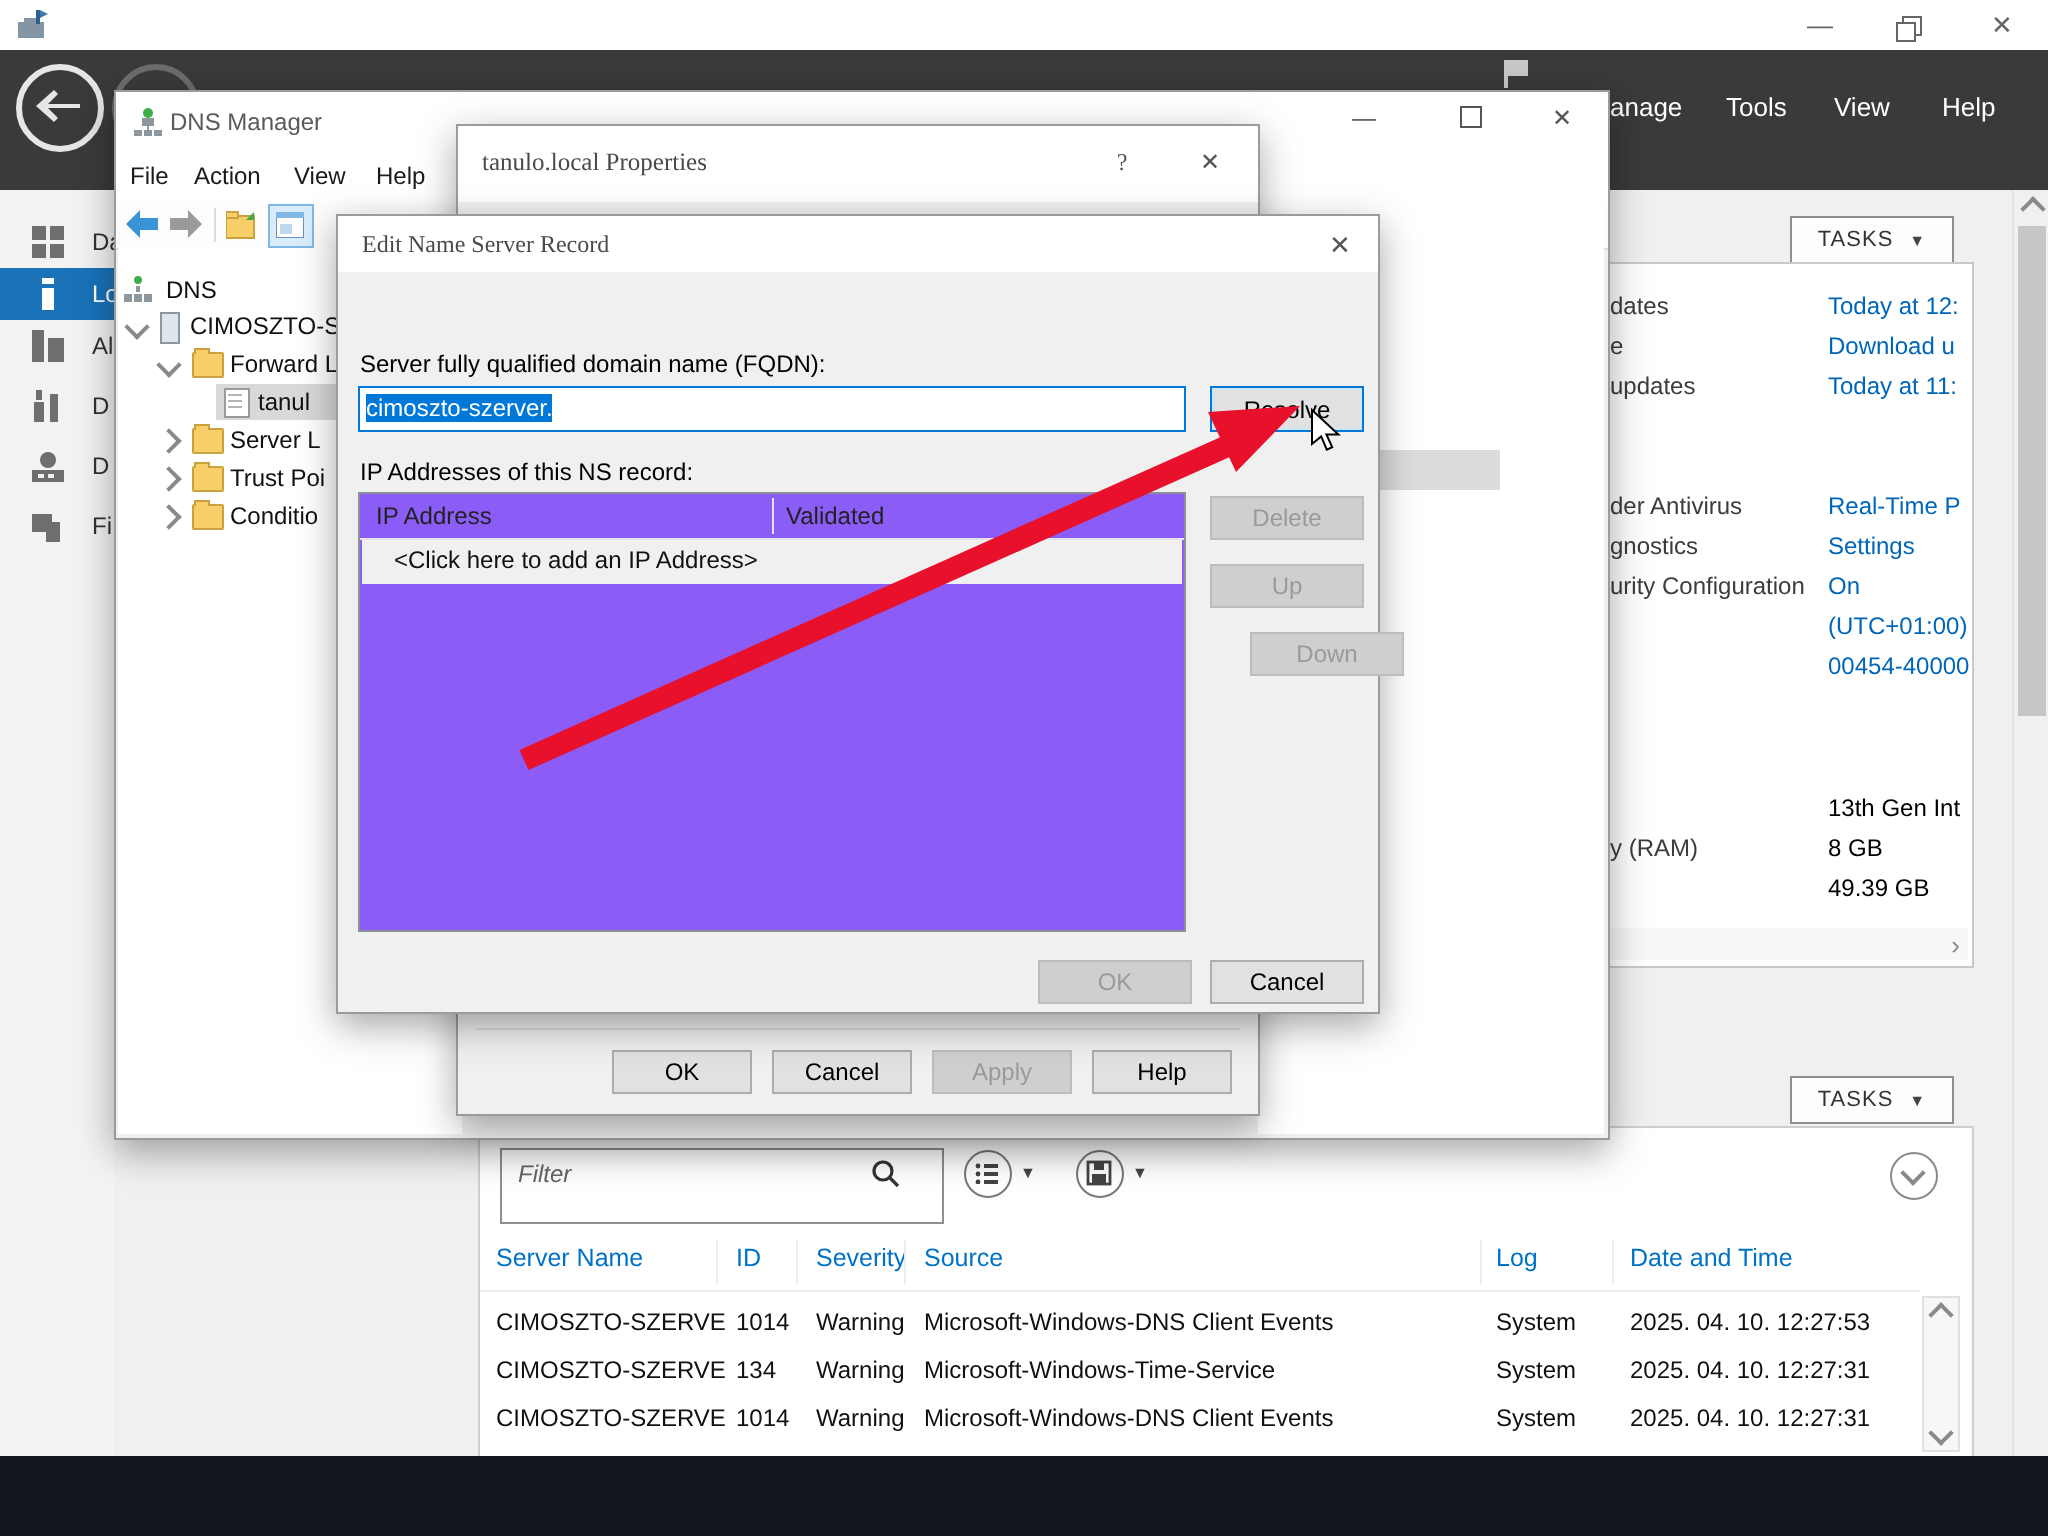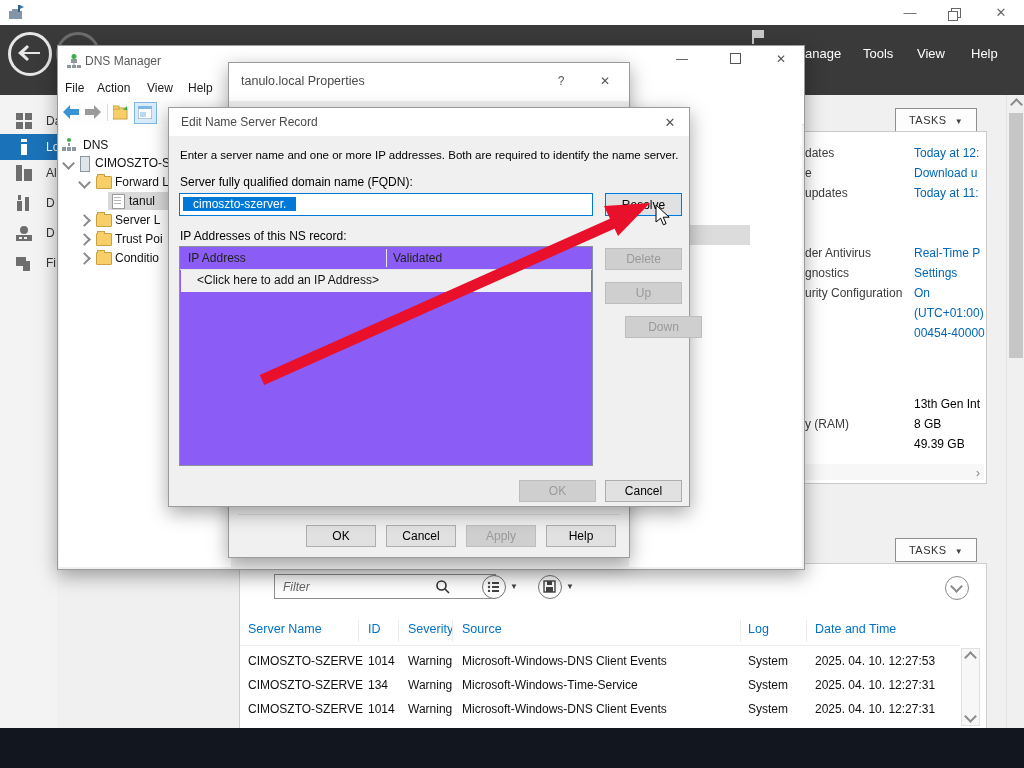--- a/index.html
+++ b/index.html
@@ -34,21 +34,21 @@
   
   .scroll-track{background:#f0f0f0;border-left:1px solid #e3e3e3;}
   .scroll-thumb{background:#c6c6c6;}
   .chev{display:inline-block;width:7px;height:7px;border-right:2px solid #8a8a8a;border-bottom:2px solid #8a8a8a;}
   .chev.up{transform:rotate(-135deg);}
   .chev.down{transform:rotate(45deg);}
   .chev.right{transform:rotate(-45deg);}
   
   .events-box{left:239px;top:563px;width:746px;height:165px;background:#fff;border:1px solid #cfcfcf;}
   .filter-input{left:250px;top:574px;width:190px;height:23px;border:1px solid #8f8f8f;background:#fff;
-    font-family:"Liberation Sans",sans-serif;font-size:12px;padding:0 22px 0 8px;margin-left:24px;}
+    font-family:"Liberation Sans",sans-serif;font-size:12px;padding:0 22px 13px 8px;}
   .filter-input::placeholder{font-style:italic;color:#666;}
   .circle-btn{width:22px;height:22px;border:1px solid #777;border-radius:50%;background:#fff;}
   .evt-head{color:#0072c6;font-size:12.5px;white-space:nowrap;}
   .evt-cell{color:#111;font-size:12px;white-space:nowrap;}
   .col-sep{top:620px;width:1px;height:22px;background:#ececec;}
   
   .dns-win{left:57px;top:45px;width:746px;height:523px;background:#f0f0f0;border:1px solid #9b9b9b;
     box-shadow:0 6px 18px rgba(0,0,0,.35);}
   .dns-titlebar{left:0;top:0;width:100%;height:30px;background:#fff;}
   .dns-title{left:27px;top:8px;color:#5a5a5a;font-size:12px;}
@@ -61,29 +61,29 @@
   .texp{position:absolute;top:4px;}
   .folder-ic{position:absolute;width:14px;height:11px;background:#f7ce67;border:1px solid #caa23d;border-radius:1px;top:2px;}
   .folder-ic:before{content:"";position:absolute;left:0;top:-3px;width:6px;height:2px;background:#f7ce67;border:1px solid #caa23d;border-bottom:none;}
   .doc-ic{position:absolute;width:11px;height:13px;background:#fff;border:1px solid #9a9a9a;top:1px;}
   .doc-ic:before{content:"";position:absolute;left:1px;top:2px;width:7px;height:1px;background:#b5b5b5;box-shadow:0 3px 0 #b5b5b5,0 6px 0 #b5b5b5;}
   .srv-ic{position:absolute;width:8px;height:14px;background:#dfe5ea;border:1px solid #8d979e;top:1px;}
   .net-ic{position:absolute;width:14px;height:14px;top:1px;}
   .net-ic i{position:absolute;width:4px;height:4px;background:#8d979e;}
   
   .dialog{background:#f0f0f0;border:1px solid #9b9b9b;box-shadow:0 6px 18px rgba(0,0,0,.35);}
-  .dlg-titlebar{position:absolute;left:0;top:0;width:100%;background:#fff;}
+  .dlg-titlebar{position:absolute;left:0;top:0;width:100%;background:#fff;font-family:Liberation Serif, serif;}
   .dlg-title{position:absolute;left:12px;color:#4a4a4a;}
   .dlg-x{position:absolute;color:#555;text-align:center;}
   .btn{position:absolute;background:#e1e1e1;border:1px solid #adadad;font-family:"Liberation Sans",sans-serif;
     font-size:12px;color:#000;text-align:center;}
   .btn.disabled{background:#cfcfcf;border-color:#bdbdbd;color:#9a9a9a;}
   .btn.defaulted{border:1px solid #0078d7;box-shadow:inset 0 0 0 1px #cde7f9;}
   .fqdn-input{position:absolute;background:#fff;border:1px solid #0078d7;}
-  .sel-text{position:absolute;left:3px;top:3px;background:#0078d7;color:#fff;padding:0 10px;font-size:12px;}
+  .sel-text{position:absolute;left:3px;top:3px;background:#0078d7;color:#fff;padding:0 0;font-size:12px;}
   .listbox{position:absolute;background:#8b5cf6;border:1px solid #8a9199;}
   .lb-head{position:absolute;left:0;top:0;width:100%;height:22px;border-bottom:1px solid #e4e4e4;}
   .lb-col{position:absolute;top:4px;color:#222;}
   .lb-sep{position:absolute;top:2px;width:1px;height:18px;background:#e4e4e4;}
   .add-row{position:absolute;left:1px;top:23px;right:1px;height:19px;background:#f0f0f0;color:#111;
     padding:3px 0 0 16px;font-size:12px;}
   
   .taskbar{left:0;top:728px;width:1024px;height:40px;background:#12161f;}
   svg{display:block;}
 </style>
@@ -383,21 +383,20 @@
     <button class="btn" style="left:157px;top:462px;width:70px;height:22px">Cancel</button>
     <button class="btn disabled" style="left:237px;top:462px;width:70px;height:22px">Apply</button>
     <button class="btn" style="left:317px;top:462px;width:70px;height:22px">Help</button>
   </div>
 
   <div class="abs dialog" style="left:168px;top:107px;width:520px;height:398px">
     <div class="dlg-titlebar" style="height:28px">
       <span class="dlg-title" style="top:7px">Edit Name Server Record</span>
       <span class="dlg-x" style="left:490px;top:7px;width:22px;font-size:13px">✕</span>
     </div>
-    <div class="abs" style="left:11px;top:41px;width:500px;height:14px;font-size:11.5px;white-space:nowrap;overflow:hidden">Enter a server name and one or more IP addresses.  Both are required to identify the name server.</div>
     <div class="abs" style="left:11px;top:67px">Server fully qualified domain name (FQDN):</div>
     <div class="fqdn-input" style="left:10px;top:85px;width:412px;height:21px">
       <span class="sel-text">cimoszto-szerver.</span>
     </div>
     <button class="btn defaulted" style="left:436px;top:85px;width:77px;height:23px">Resolve</button>
     <div class="abs" style="left:11px;top:121px">IP Addresses of this NS record:</div>
     <div class="listbox" style="left:10px;top:138px;width:412px;height:218px">
       <div class="lb-head">
         <span class="lb-col" style="left:8px">IP Address</span>
         <span class="lb-col" style="left:213px">Validated</span>

